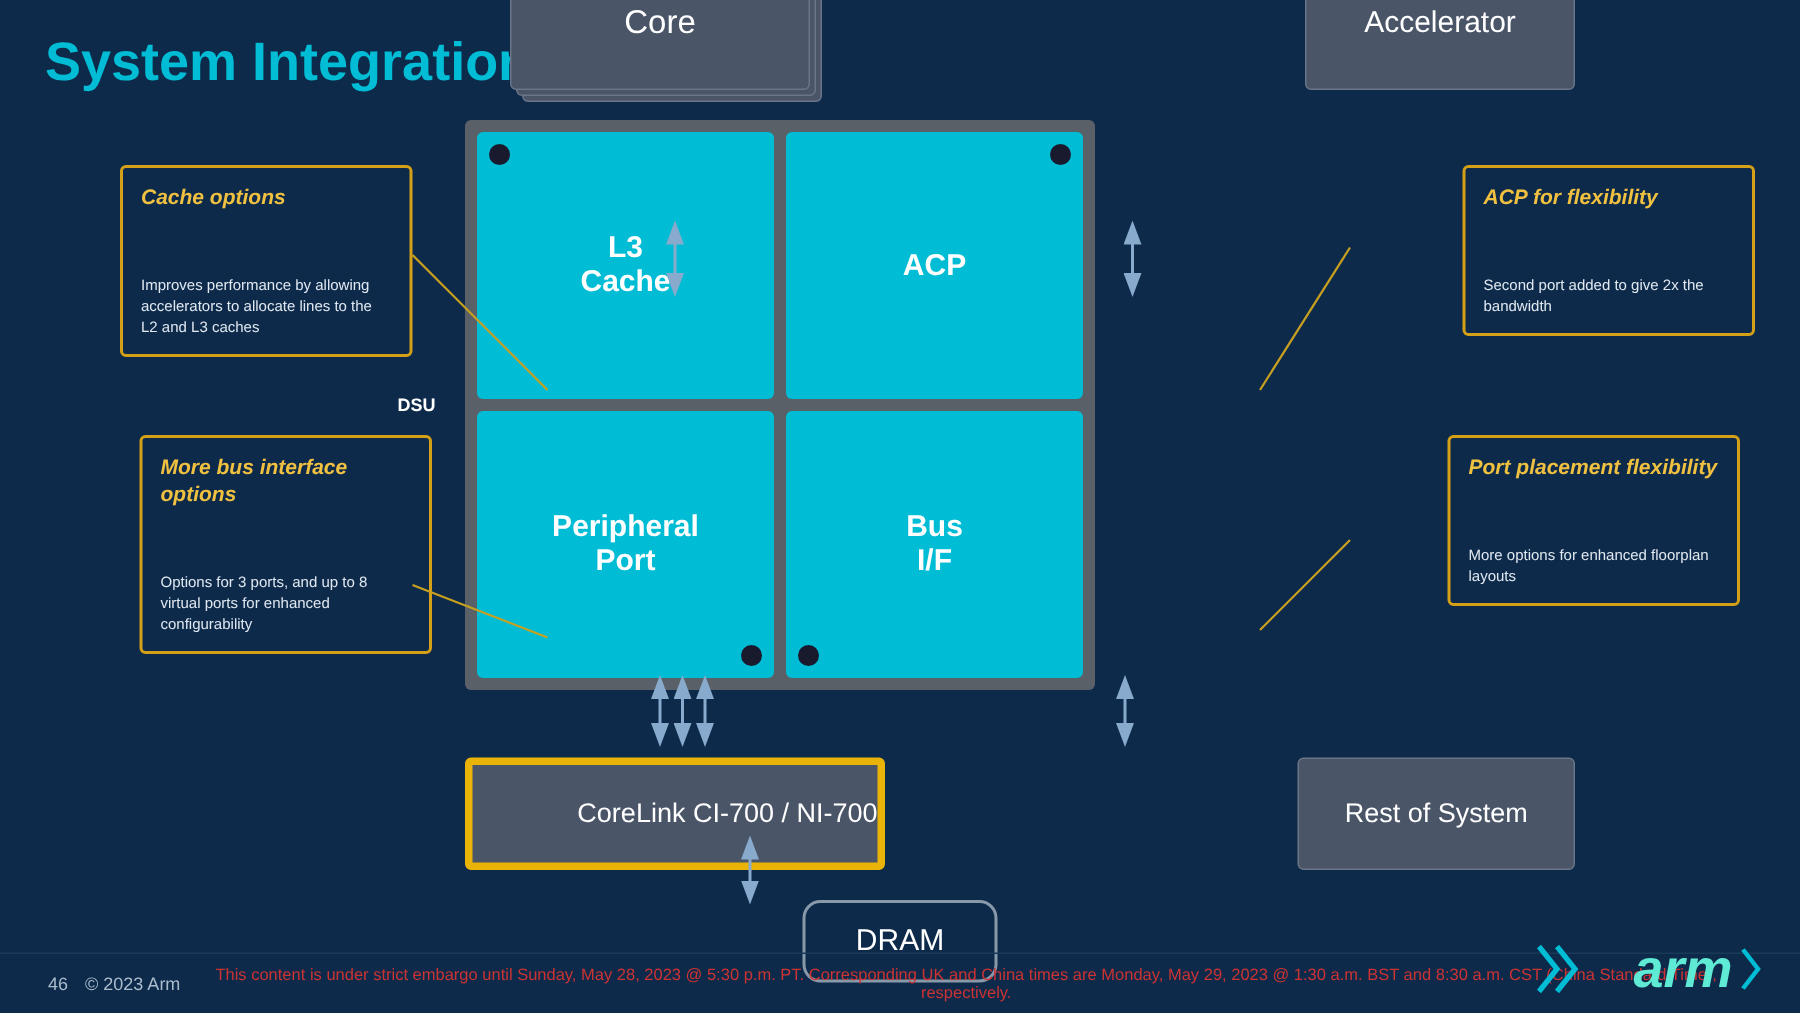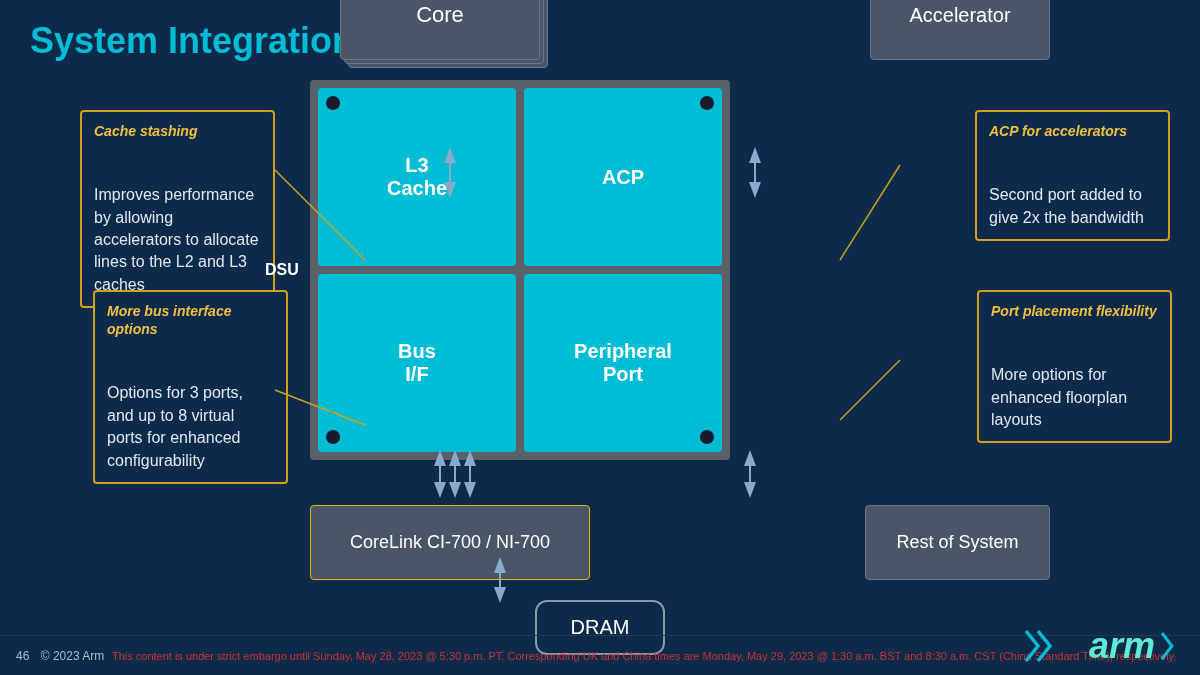--- a/index.html
+++ b/index.html
@@ -33,21 +33,21 @@
       top: 20px;
       width: 420px;
       height: 380px;
       background: #5a6068;
       border-radius: 4px;
       padding: 8px;
     }
 
     .dsu-label {
       color: white;
-      font-size: 16px;
+      font-size: 12px;
       font-weight: bold;
       position: absolute;
       left: -45px;
       top: 50%;
       transform: translateY(-50%);
     }
 
     .dsu-inner {
       display: grid;
       grid-template-columns: 1fr 1fr;
@@ -125,25 +125,25 @@
     }
 
     
     .corelink-block {
       position: absolute;
       left: 310px;
       bottom: 55px;
       width: 280px;
       height: 75px;
       background: #4a5568;
-      border: 1px solid #eab308;
-      border-radius: 4px;
-      display: flex;
-      align-items: center;
-      justify-content: center;
+      border: 5px solid #eab308;
+      border-radius: 4px;
+      display: flex;
+      align-items: center;
+      justify-content: flex-end;
       color: white;
       font-size: 18px;
       text-align: center;
     }
 
     
     .rest-block {
       position: absolute;
       right: 150px;
       bottom: 55px;
@@ -194,55 +194,55 @@
       color: #f0c040;
       font-size: 14px;
       font-weight: bold;
       font-style: italic;
       margin-bottom: 6px;
       line-height: 1.3;
     }
 
     .annotation-text {
       color: #e0e8f0;
-      font-size: 16px;
+      font-size: 10px;
       line-height: 1.4;
       margin-top: 44px;
     }
 
     .ann-cache {
       left: 80px;
       top: 50px;
     }
 
     .ann-bus {
       left: 93px;
       top: 230px;
     }
 
     .ann-acp {
       right: 30px;
       top: 50px;
     }
 
     .ann-port {
-      right: 28px;
+      right: 40px;
       top: 230px;
     }
 
     
     .footer {
       position: absolute;
       bottom: 0;
       left: 0;
       right: 0;
       height: 40px;
       display: flex;
       align-items: center;
-      padding: 0 16px;
+      padding: 0 32px;
       border-top: 1px solid #1a3a5a;
     }
 
     .footer-left {
       color: #aabbcc;
       font-size: 12px;
     }
 
     .footer-center {
       flex: 1;
@@ -289,31 +289,31 @@
 </head>
 <body>
 
 <div class="slide">
 
   <div class="title">System Integration Flexibility</div>
 
   <div class="content-area">
 
     <div class="annotation ann-cache">
-      <div class="annotation-title">Cache stashing</div>
+      <div class="annotation-title">Cache options</div>
       <div class="annotation-text">Improves performance by allowing accelerators to allocate lines to the L2 and L3 caches</div>
     </div>
 
     <div class="annotation ann-bus">
       <div class="annotation-title">More bus interface options</div>
       <div class="annotation-text">Options for 3 ports, and up to 8 virtual ports for enhanced configurability</div>
     </div>
 
     <div class="annotation ann-acp">
-      <div class="annotation-title">ACP for accelerators</div>
+      <div class="annotation-title">ACP for flexibility</div>
       <div class="annotation-text">Second port added to give 2x the bandwidth</div>
     </div>
 
     <div class="annotation ann-port">
       <div class="annotation-title">Port placement flexibility</div>
       <div class="annotation-text">More options for enhanced floorplan layouts</div>
     </div>
 
     <div class="core-stack">
       <div class="core-card" style="left:8px;top:8px;"></div>
@@ -335,27 +335,27 @@
           <div class="dot dot-tl"></div>
           <span>L3<br>Cache</span>
         </div>
 
         <div class="dsu-cell">
           <div class="dot dot-tr"></div>
           <span>ACP</span>
         </div>
 
         <div class="dsu-cell">
+          <div class="dot dot-br"></div>
+          <span>Peripheral<br>Port</span>
+        </div>
+
+        <div class="dsu-cell">
           <div class="dot dot-bl"></div>
           <span>Bus<br>I/F</span>
-        </div>
-
-        <div class="dsu-cell">
-          <div class="dot dot-br"></div>
-          <span>Peripheral<br>Port</span>
         </div>
       </div>
     </div>
 
     <div class="corelink-block">
       <span>CoreLink CI-700 / NI-700</span>
     </div>
 
     <div class="rest-block">
       <span>Rest of System</span>

